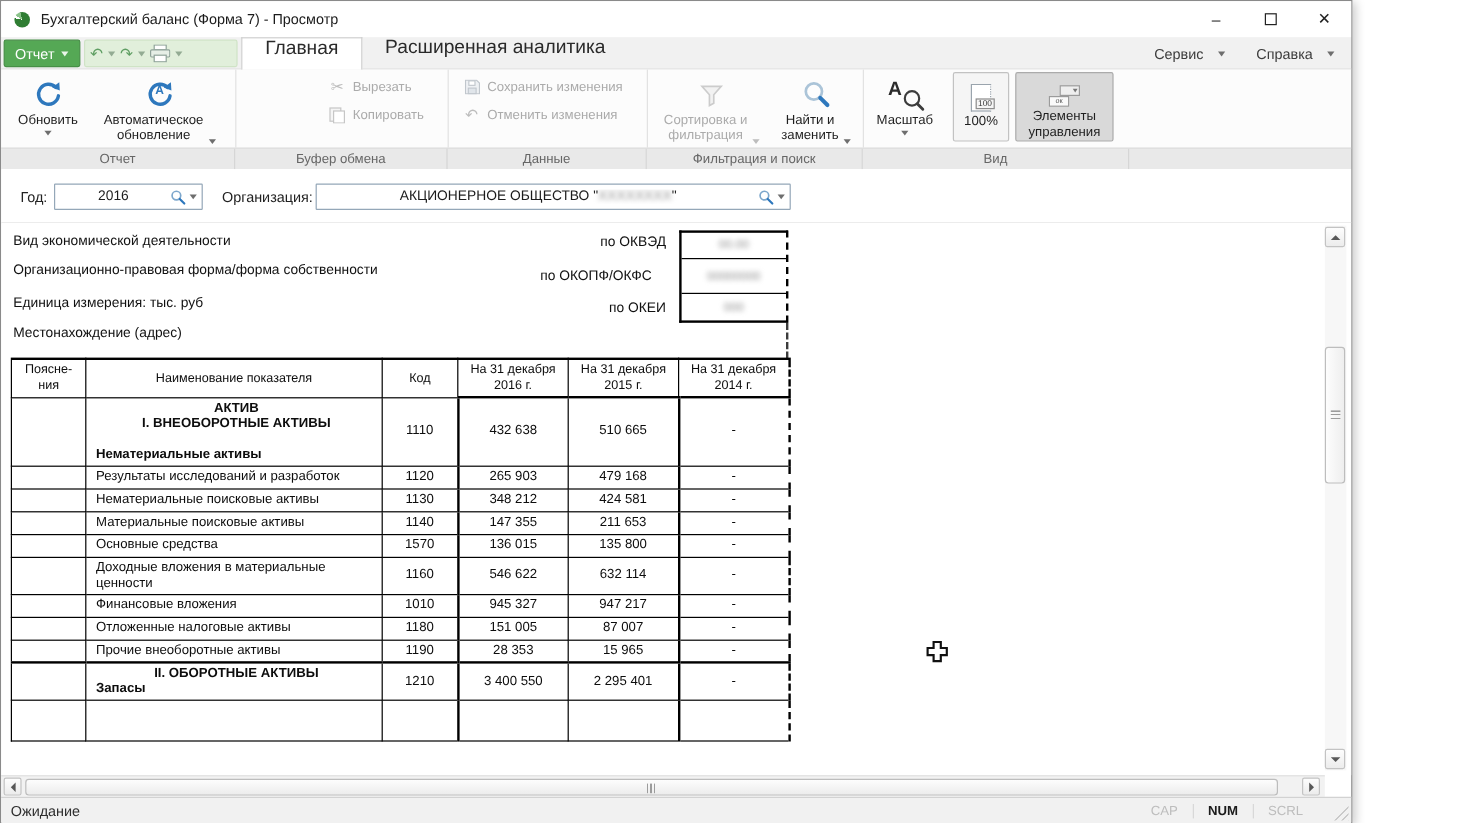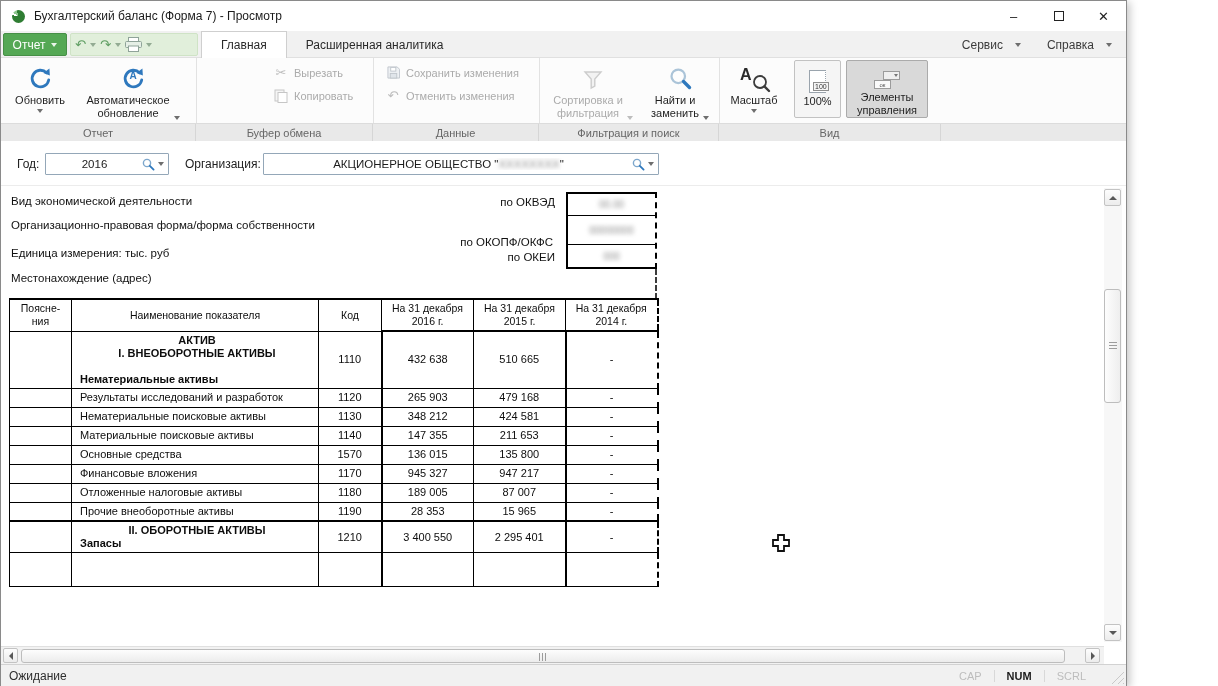--- a/index.html
+++ b/index.html
@@ -24,21 +24,21 @@
     border-bottom:1px solid #e0e0e0; }
   .report-btn { position:absolute; left:2px; top:2px; width:64px; height:23px; background:#55a855;
     border:1px solid #478f47; border-radius:2px; color:#fff; font-size:12px;
     display:flex; align-items:center; justify-content:center; gap:6px; }
   .report-btn .dar { border-top-color:#eaf5ea; }
   .qat { position:absolute; left:69px; top:2px; width:128px; height:23px; background:#e1efdb;
     border:1px solid #cfe3c6; border-radius:2px; display:flex; align-items:center; padding:0 4px; gap:2px; }
   .qat .g-arrow { font-size:13px; color:#5f9e63; line-height:1; }
   .qat .dar { border-top-color:#93ab93; margin:0 2px; }
   .tabs { position:absolute; left:200px; top:0; height:27px; display:flex; }
-  .tab { height:27px; padding:0 19px; display:flex; align-items:center; font-size:12px; color:#2a2a2a; }
+  .tab { height:27px; padding:0 19px; display:flex; align-items:flex-start; font-size:16px; color:#2a2a2a; }
   .tab.active { background:#fff; border:1px solid #cfcfcf; border-bottom:none; position:relative; z-index:2; }
   .right-menus { position:absolute; right:14px; top:0; height:27px; display:flex; align-items:center; gap:26px; }
   .rmenu { display:flex; align-items:center; gap:12px; font-size:12px; color:#3c3c3c; }
 
   .dar { width:0; height:0; border-left:3.5px solid transparent; border-right:3.5px solid transparent;
     border-top:4px solid #6e6e6e; display:inline-block; }
   .dar.dis { border-top-color:#bdbdbd; }
 
   
   .ribbon { position:absolute; left:0; top:57px; width:100%; height:65px; background:#fcfcfc; }
@@ -359,21 +359,21 @@
     </div>
   </div>
 
   <div class="content">
     <span class="doc-label" style="left:10px; top:9px;">Вид экономической деятельности</span>
     <span class="doc-label" style="left:10px; top:33px;">Организационно-правовая форма/форма собственности</span>
     <span class="doc-label" style="left:10px; top:61px;">Единица измерения: тыс. руб</span>
     <span class="doc-label" style="left:10px; top:86px;">Местонахождение (адрес)</span>
 
     <span class="doc-rlabel" style="top:10px; margin-right:6px;">по ОКВЭД</span>
-    <span class="doc-rlabel" style="top:50px; margin-right:8px;">по ОКОПФ/ОКФС</span>
+    <span class="doc-rlabel" style="top:38px; margin-right:18px;">по ОКОПФ/ОКФС</span>
     <span class="doc-rlabel" style="top:65px; margin-right:6px;">по ОКЕИ</span>
 
     <div class="code-box">
       <div class="code-cell" style="height:22px;">
           <span class="blur">00.00</span>
         </div>
       <div class="code-cell" style="height:29px;">
           <span class="blur">00000000</span>
         </div>
       <div class="code-cell" style="height:22px;">
@@ -441,31 +441,40 @@
           <tr>
             <td class="expl"></td>
             <td class="name">Основные средства</td>
             <td class="code">1570</td>
             <td class="val v0">136 015</td>
             <td class="val v1">135 800</td>
             <td class="val v2 dashed-right">-</td>
           </tr>
           <tr>
             <td class="expl"></td>
+            <td class="name">Доходные вложения в материальные
+ценности</td>
+            <td class="code">1160</td>
+            <td class="val v0">546 622</td>
+            <td class="val v1">632 114</td>
+            <td class="val v2 dashed-right">-</td>
+          </tr>
+          <tr>
+            <td class="expl"></td>
             <td class="name">Финансовые вложения</td>
-            <td class="code">1170</td>
+            <td class="code">1010</td>
             <td class="val v0">945 327</td>
             <td class="val v1">947 217</td>
             <td class="val v2 dashed-right">-</td>
           </tr>
           <tr>
             <td class="expl"></td>
             <td class="name">Отложенные налоговые активы</td>
             <td class="code">1180</td>
-            <td class="val v0">189 005</td>
+            <td class="val v0">151 005</td>
             <td class="val v1">87 007</td>
             <td class="val v2 dashed-right">-</td>
           </tr>
           <tr>
             <td class="expl"></td>
             <td class="name">Прочие внеоборотные активы</td>
             <td class="code">1190</td>
             <td class="val v0">28 353</td>
             <td class="val v1">15 965</td>
             <td class="val v2 dashed-right">-</td>

